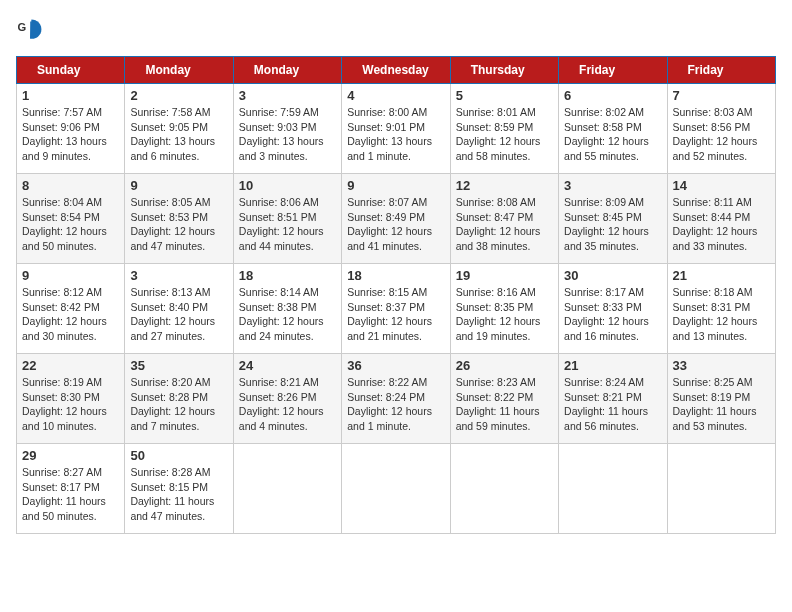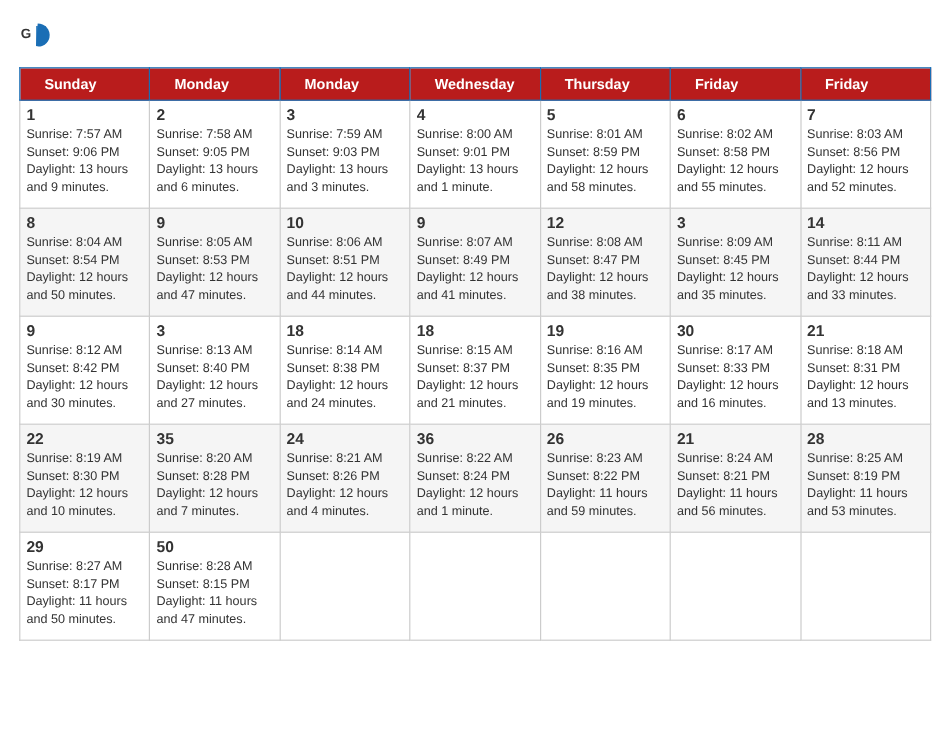--- a/index.html
+++ b/index.html
@@ -224,21 +224,21 @@
       </td>
         <td>
         <span class="day-num">26</span>
         <span class="day-detail">Sunrise: 8:23 AM<br>Sunset: 8:22 PM<br>Daylight: 11 hours and 59 minutes.</span>
       </td>
         <td>
         <span class="day-num">21</span>
         <span class="day-detail">Sunrise: 8:24 AM<br>Sunset: 8:21 PM<br>Daylight: 11 hours and 56 minutes.</span>
       </td>
         <td>
-        <span class="day-num">28</span>
+        <span class="day-num">33</span>
         <span class="day-detail">Sunrise: 8:25 AM<br>Sunset: 8:19 PM<br>Daylight: 11 hours and 53 minutes.</span>
       </td>
       </tr>
       <tr>
         <td>
         <span class="day-num">29</span>
         <span class="day-detail">Sunrise: 8:27 AM<br>Sunset: 8:17 PM<br>Daylight: 11 hours and 50 minutes.</span>
       </td>
         <td>
         <span class="day-num">50</span>

